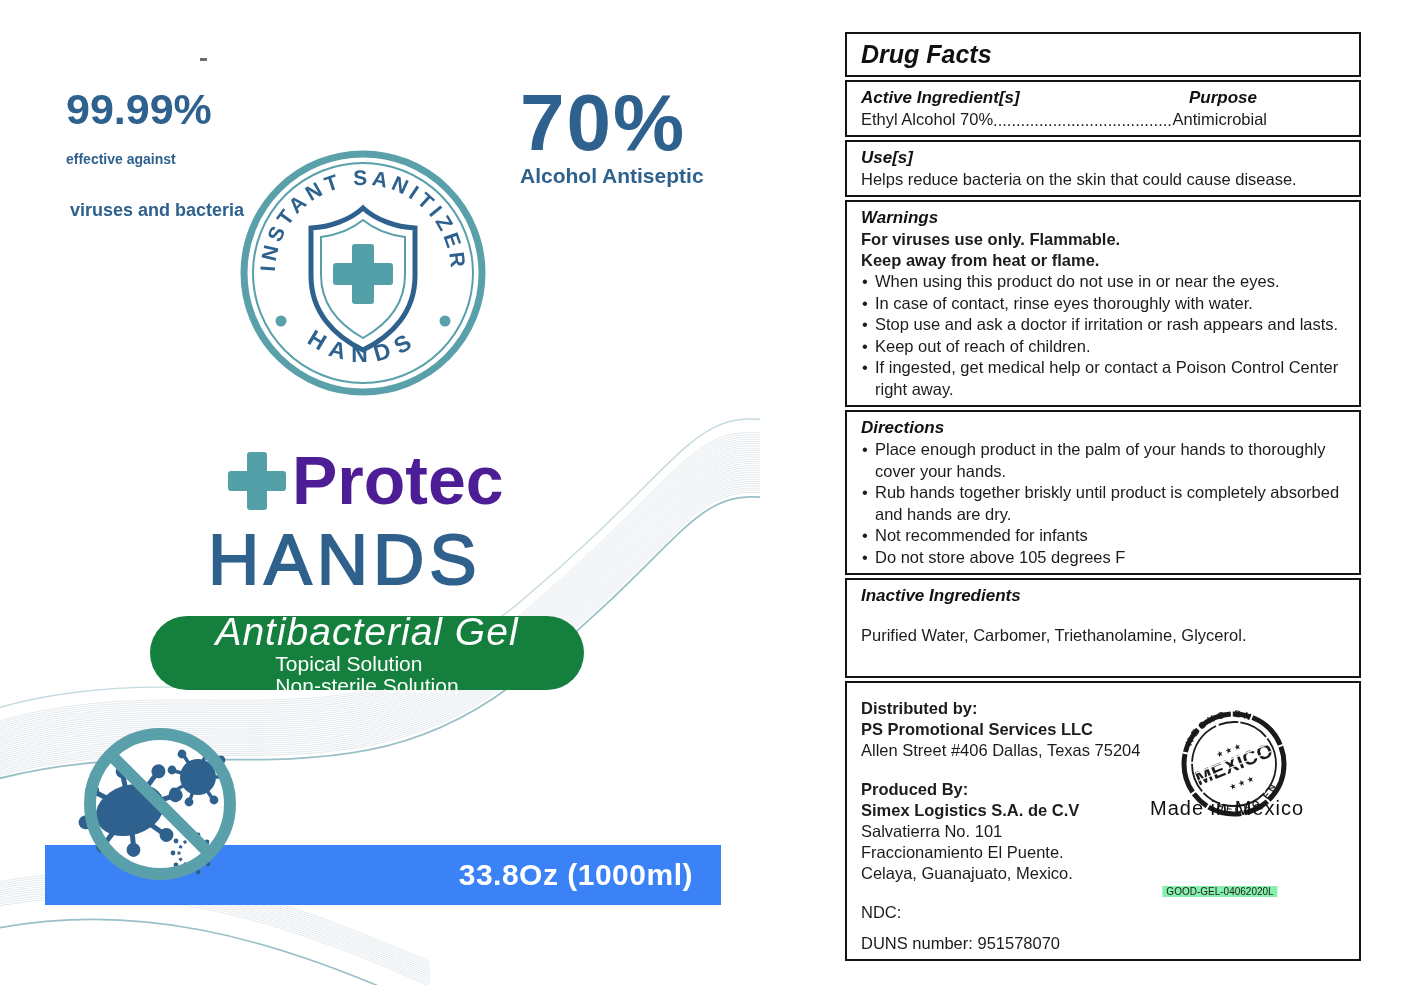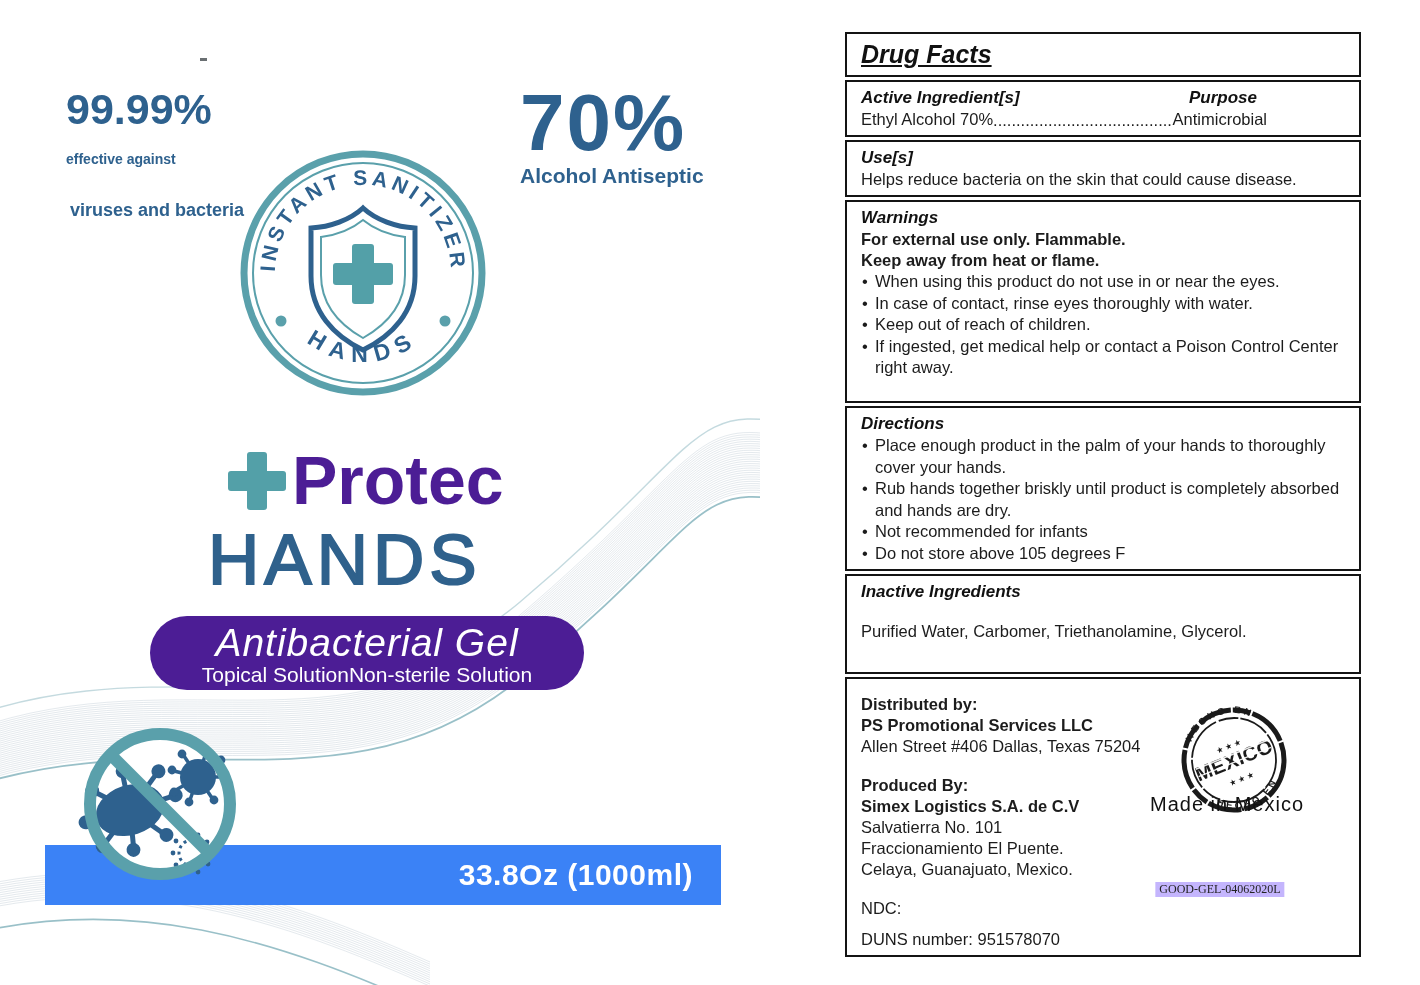--- a/index.html
+++ b/index.html
@@ -15,35 +15,35 @@
   .eff .l2{font-size:18px;font-weight:700;line-height:21px;margin-left:4px;margin-top:28px;}
   .alc{left:520px;top:82px;z-index:2;color:#2e618e;}
   .alc .big{font-size:80px;font-weight:700;line-height:82px;letter-spacing:2px;}
   .alc .l1{font-size:21px;font-weight:700;line-height:24px;margin-top:0px;}
   .badge{left:238px;top:148px;z-index:2;}
   .brand-cross{left:228px;top:452px;z-index:2;}
   .brand-name{left:292px;top:444px;z-index:2;font-size:68px;font-weight:700;color:#4c1d95;line-height:72px;
               text-shadow:0 0 4px #fff,0 0 8px #fff;}
   .brand-product{left:208px;top:522px;z-index:2;font-size:71px;font-weight:400;color:#2f618c;line-height:76px;
                  letter-spacing:5px;-webkit-text-stroke:2px #2f618c;text-shadow:0 0 5px #fff,0 0 10px #fff;}
-  .pill{left:150px;top:616px;width:434px;height:74px;border-radius:37px;background:#4c1d95;z-index:2;
+  .pill{left:150px;top:616px;width:434px;height:74px;border-radius:37px;background:#15803d;z-index:2;
         display:flex;flex-direction:column;align-items:center;justify-content:center;color:#fff;}
   .pill .t{font-size:39px;font-style:italic;font-weight:400;line-height:40px;letter-spacing:1px;margin-top:2px;}
-  .pill .s{display:flex;font-size:21px;line-height:22px;margin-top:1px;}
+  .pill .s{display:flex;font-size:21px;line-height:22px;margin-top:1px;flex-direction:column;}
   .vbar{left:45px;top:845px;width:676px;height:60px;background:#3b82f6;z-index:1;
         display:flex;align-items:center;justify-content:flex-end;padding-right:28px;box-sizing:border-box;}
   .vbar .vol{color:#fff;font-size:30px;font-weight:700;letter-spacing:0.5px;}
   .novirus{left:78px;top:722px;z-index:2;}
   .speck{left:200px;top:58px;width:7px;height:3px;background:#6a6f72;z-index:2;}
 
   
   .df{left:845px;top:32px;width:516px;z-index:2;}
   .df-box{border:2px solid #141414;background:#fff;padding:5px 14px;margin-bottom:3px;box-sizing:border-box;}
   .df-title-box{min-height:45px;}
-  .df-title{font-size:25px;font-weight:700;font-style:italic;color:#111;line-height:31px;text-decoration:underline;}
+  .df-title{font-size:25px;font-weight:700;font-style:italic;color:#111;line-height:31px;}
   .df-active{min-height:53px;}
   .df-uses{min-height:53px;}
   .df-warnings{min-height:203px;}
   .df-directions{min-height:160px;}
   .df-inactive{min-height:100px;}
   .df-bottom{min-height:272px;position:relative;margin-bottom:0;}
   .h{font-size:17px;font-weight:700;font-style:italic;color:#111;line-height:22px;}
   .txt{font-size:16.5px;line-height:21px;}
   .bold{font-weight:700;}
   .ai-head{display:flex;justify-content:space-between;padding-right:88px;}
@@ -53,22 +53,22 @@
   ul.blts{margin:0;padding:0;list-style:none;}
   ul.blts li{position:relative;padding-left:14px;font-size:16.5px;line-height:21.5px;}
   ul.blts li::before{content:"\2022";position:absolute;left:1px;}
   .gap-sm{height:10px;}
   .gap-md{height:18px;}
   .dist .txt{line-height:21px;}
   .stamp{position:absolute;left:328px;top:24px;}
   .madein{position:absolute;left:260px;top:114px;width:240px;text-align:center;
           font-size:20px;color:#111;letter-spacing:1px;}
   .barcode-wrap{position:absolute;left:258px;top:167px;width:230px;height:62px;}
-  .bc-text{position:absolute;left:50%;transform:translateX(-50%);top:36px;background:#c4b5fd;
-           padding:0 4px;font-size:12px;color:#222;white-space:nowrap;font-family:Liberation Serif, serif;}
+  .bc-text{position:absolute;left:50%;transform:translateX(-50%);top:36px;background:#86efac;
+           padding:0 4px;font-size:10px;color:#222;white-space:nowrap;}
 </style>
 </head>
 <body>
 
 <div class="canvas">
 
   <svg class="waves" width="760" height="985" viewBox="0 0 760 985">
       <path d="M -50 738 C 170 648, 340 768, 520 615 S 690 415, 790 438" stroke="#c9d4db" stroke-opacity="0.5" stroke-width="1" fill="none"></path>
       <path d="M -50 739.98 C 170 650.2, 340 769.87, 520 617.2 S 690 417.2, 790 440.2" stroke="#c9d4db" stroke-opacity="0.5" stroke-width="1" fill="none"></path>
       <path d="M -50 741.96 C 170 652.4, 340 771.74, 520 619.4 S 690 419.4, 790 442.4" stroke="#c9d4db" stroke-opacity="0.5" stroke-width="1" fill="none"></path>
@@ -252,25 +252,26 @@
       </div>
     </div>
 
     <div class="df-box df-uses">
       <div class="h">Use[s]</div>
       <div class="txt">Helps reduce bacteria on the skin that could cause disease.</div>
     </div>
 
     <div class="df-box df-warnings">
       <div class="h">Warnings</div>
-      <div class="txt bold">For external use only. Flammable.</div>
+      <div class="txt bold">For viruses use only. Flammable.</div>
       <div class="txt bold">Keep away from heat or flame.</div>
       <ul class="blts">
         <li>When using this product do not use in or near the eyes.</li>
         <li>In case of contact, rinse eyes thoroughly with water.</li>
+        <li>Stop use and ask a doctor if irritation or rash appears and lasts.</li>
         <li>Keep out of reach of children.</li>
         <li>If ingested, get medical help or contact a Poison Control Center right away.</li>
       </ul>
     </div>
 
     <div class="df-box df-directions">
       <div class="h">Directions</div>
       <ul class="blts">
         <li>Place enough product in the palm of your hands to thoroughly cover your hands.</li>
         <li>Rub hands together briskly until product is completely absorbed and hands are dry.</li>

